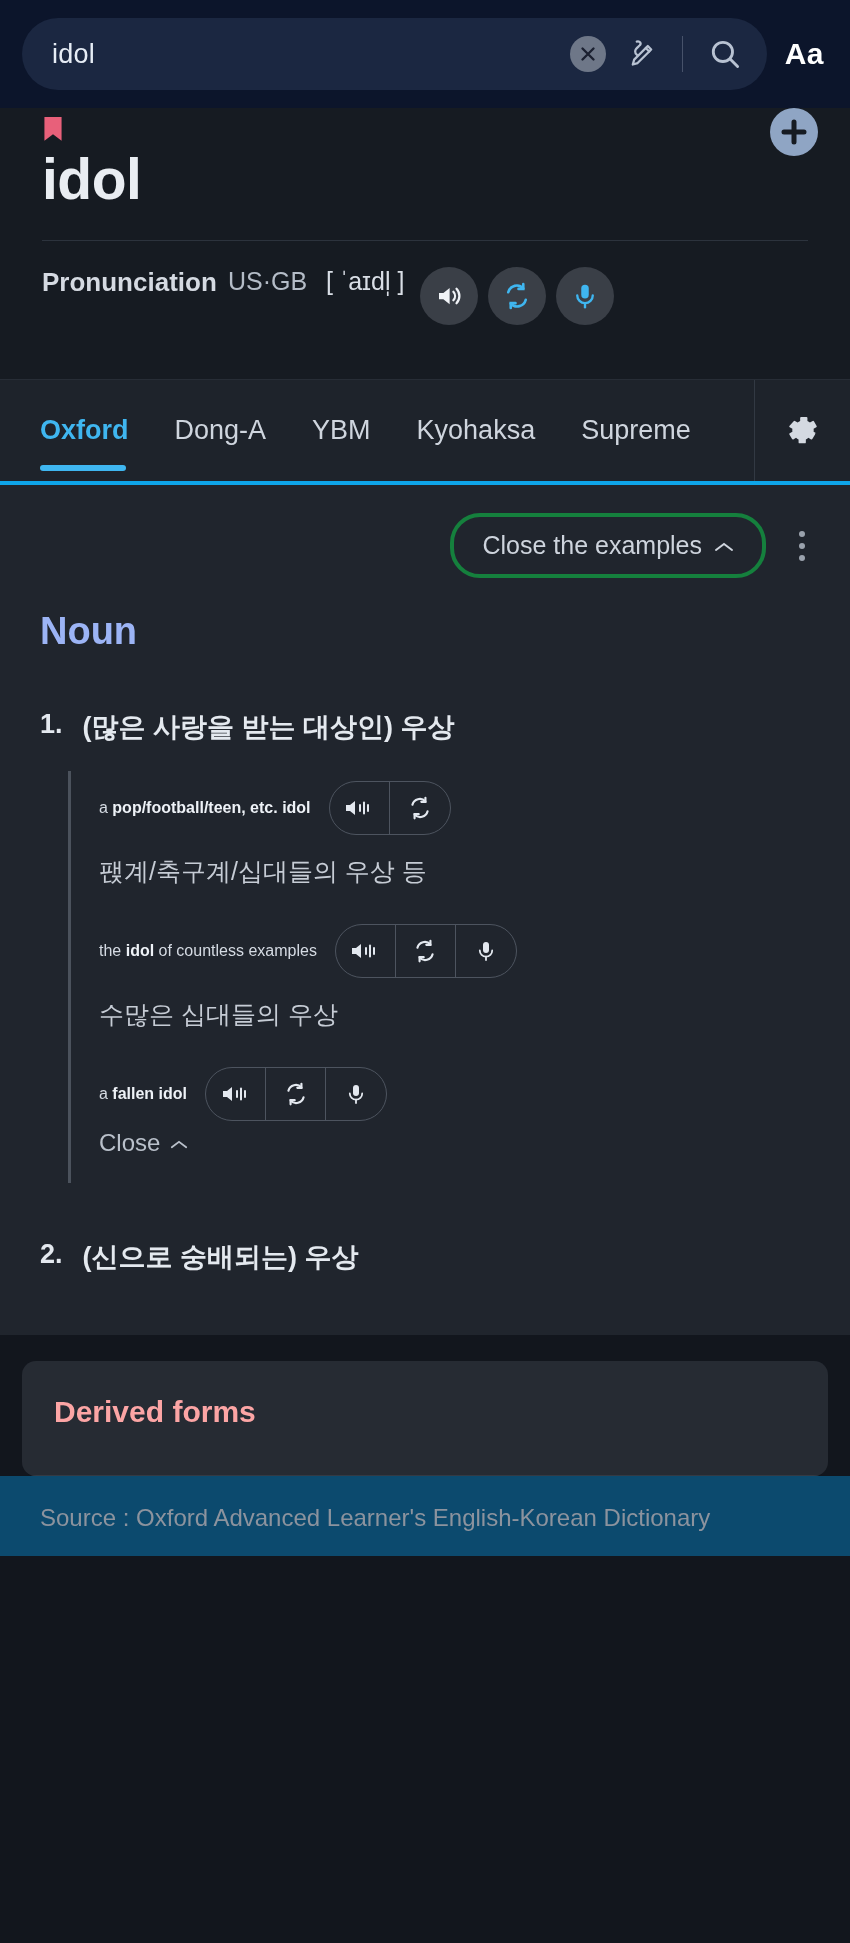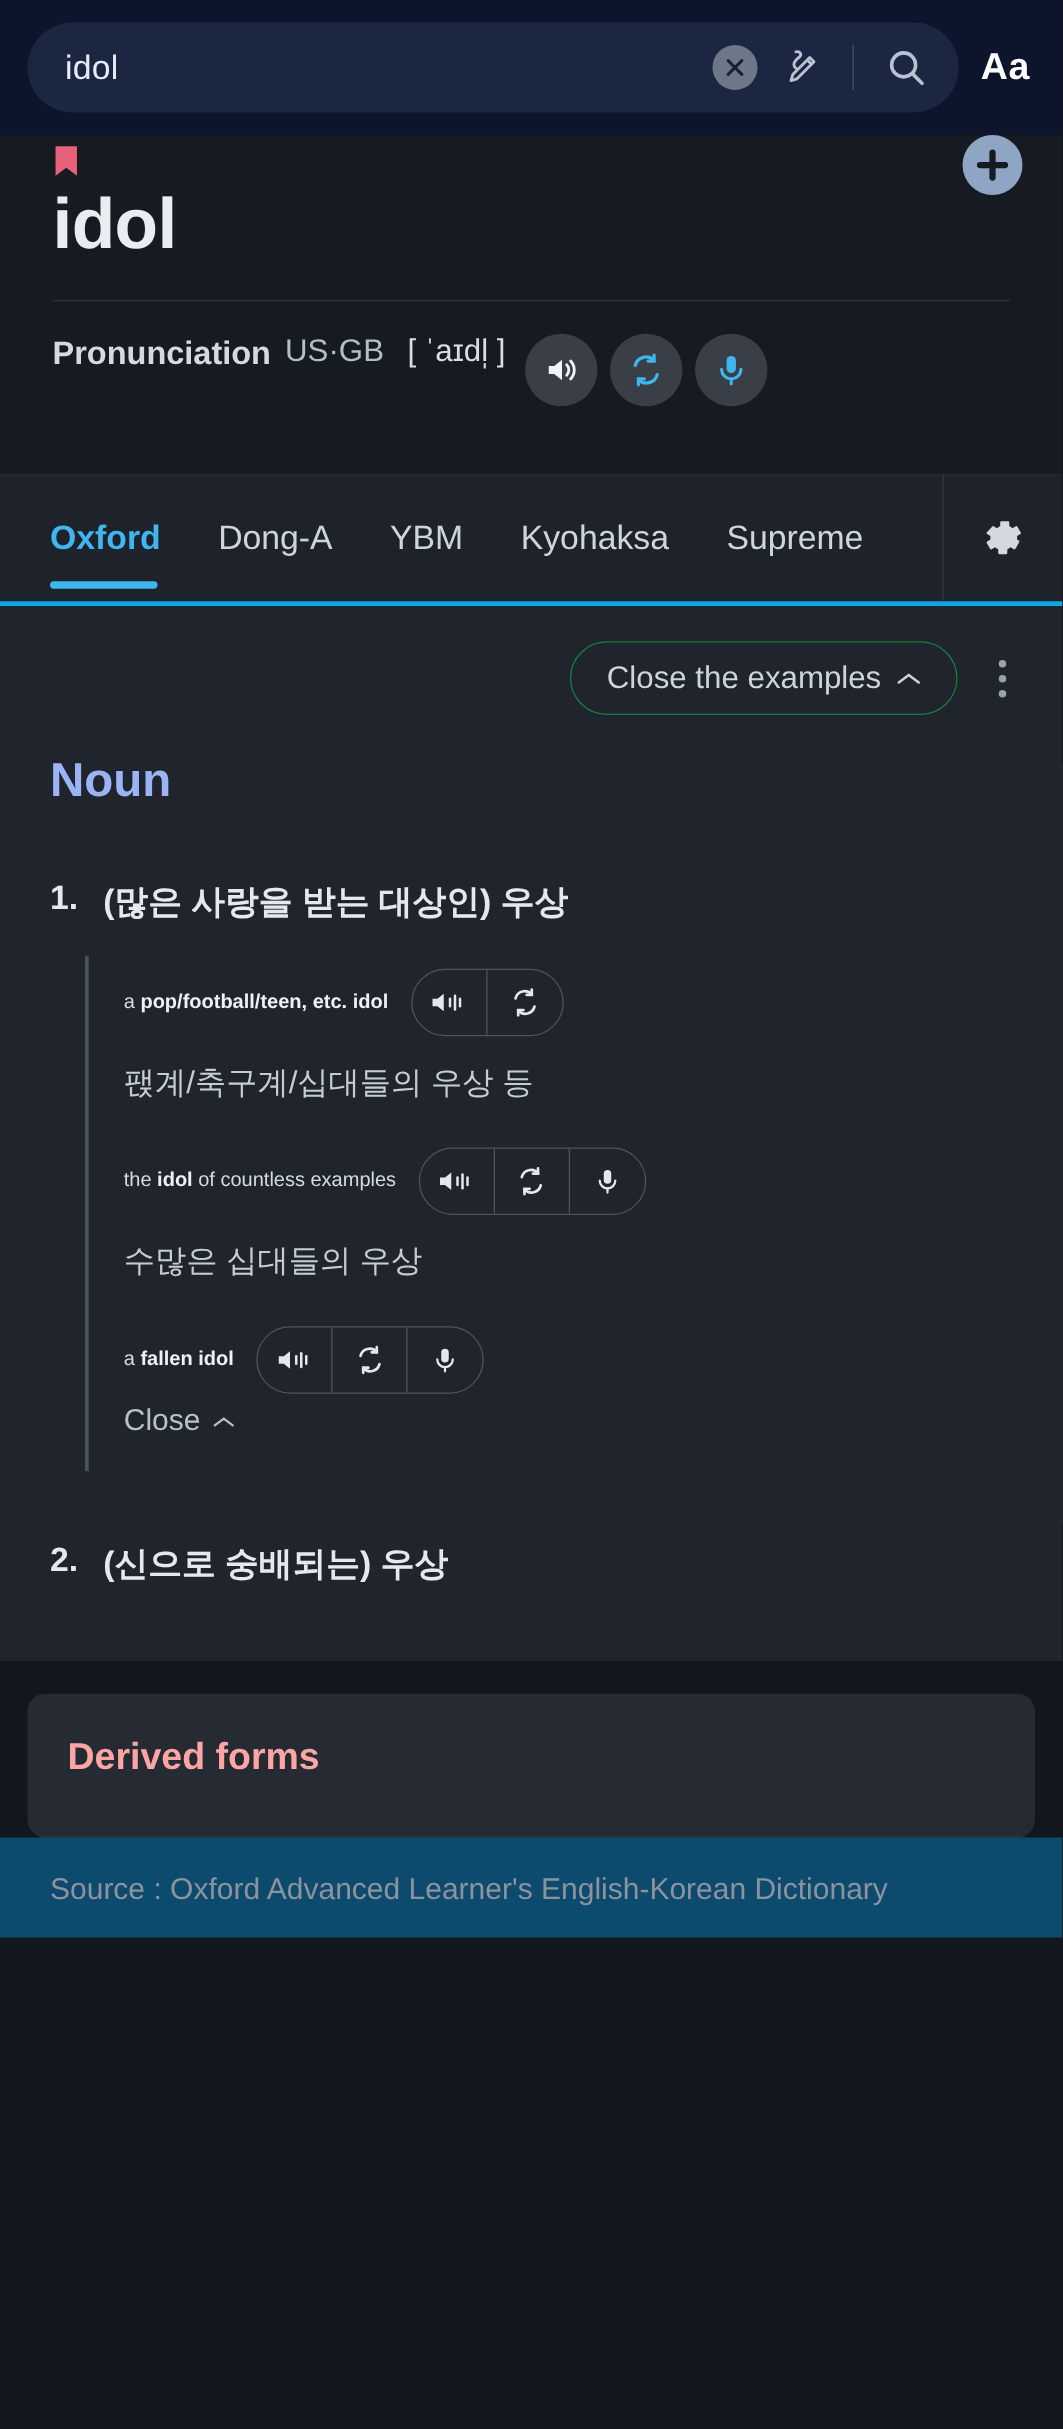--- a/index.html
+++ b/index.html
@@ -167,21 +167,21 @@
   
   .content { background: #20252d; padding: 0 0 0 0; }
   .examples-toggle-row {
     display: flex;
     align-items: center;
     justify-content: flex-end;
     padding: 28px 30px 0 0;
     gap: 18px;
   }
   .pill-btn {
-    border: 1px solid #15803d;
+    border: 4px solid #15803d;
     border-radius: 30px;
     padding: 14px 28px;
     color: #ced4dd;
     font-size: 25px;
     display: flex;
     align-items: center;
     gap: 12px;
     background: transparent;
   }
   .kebab {

